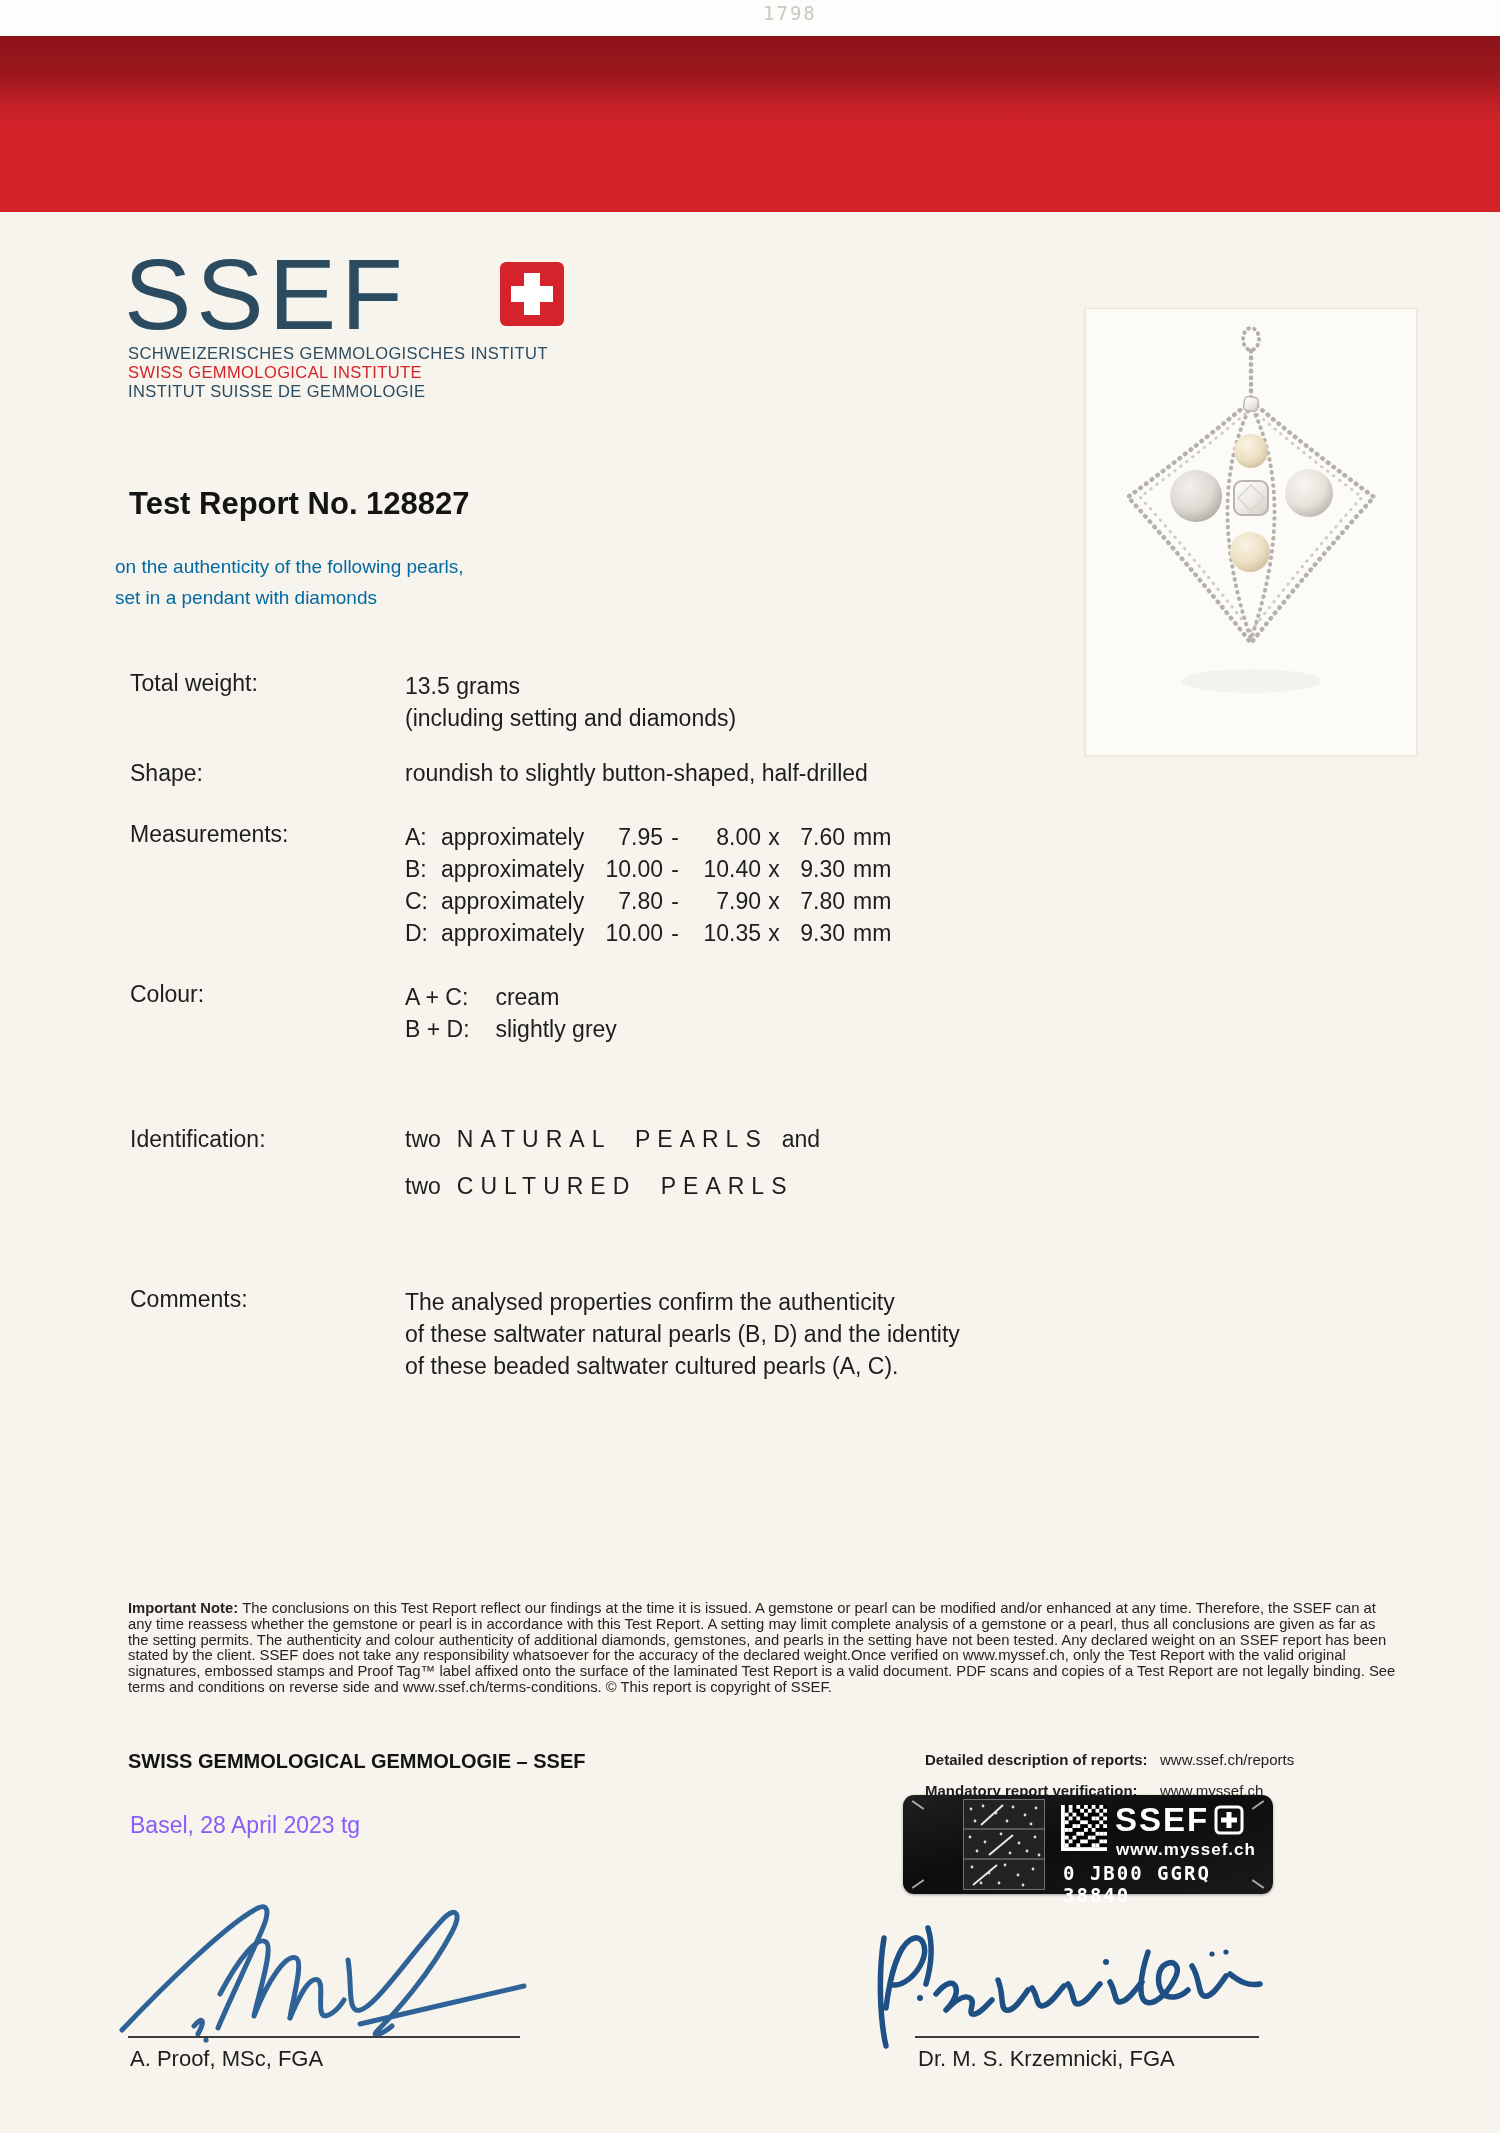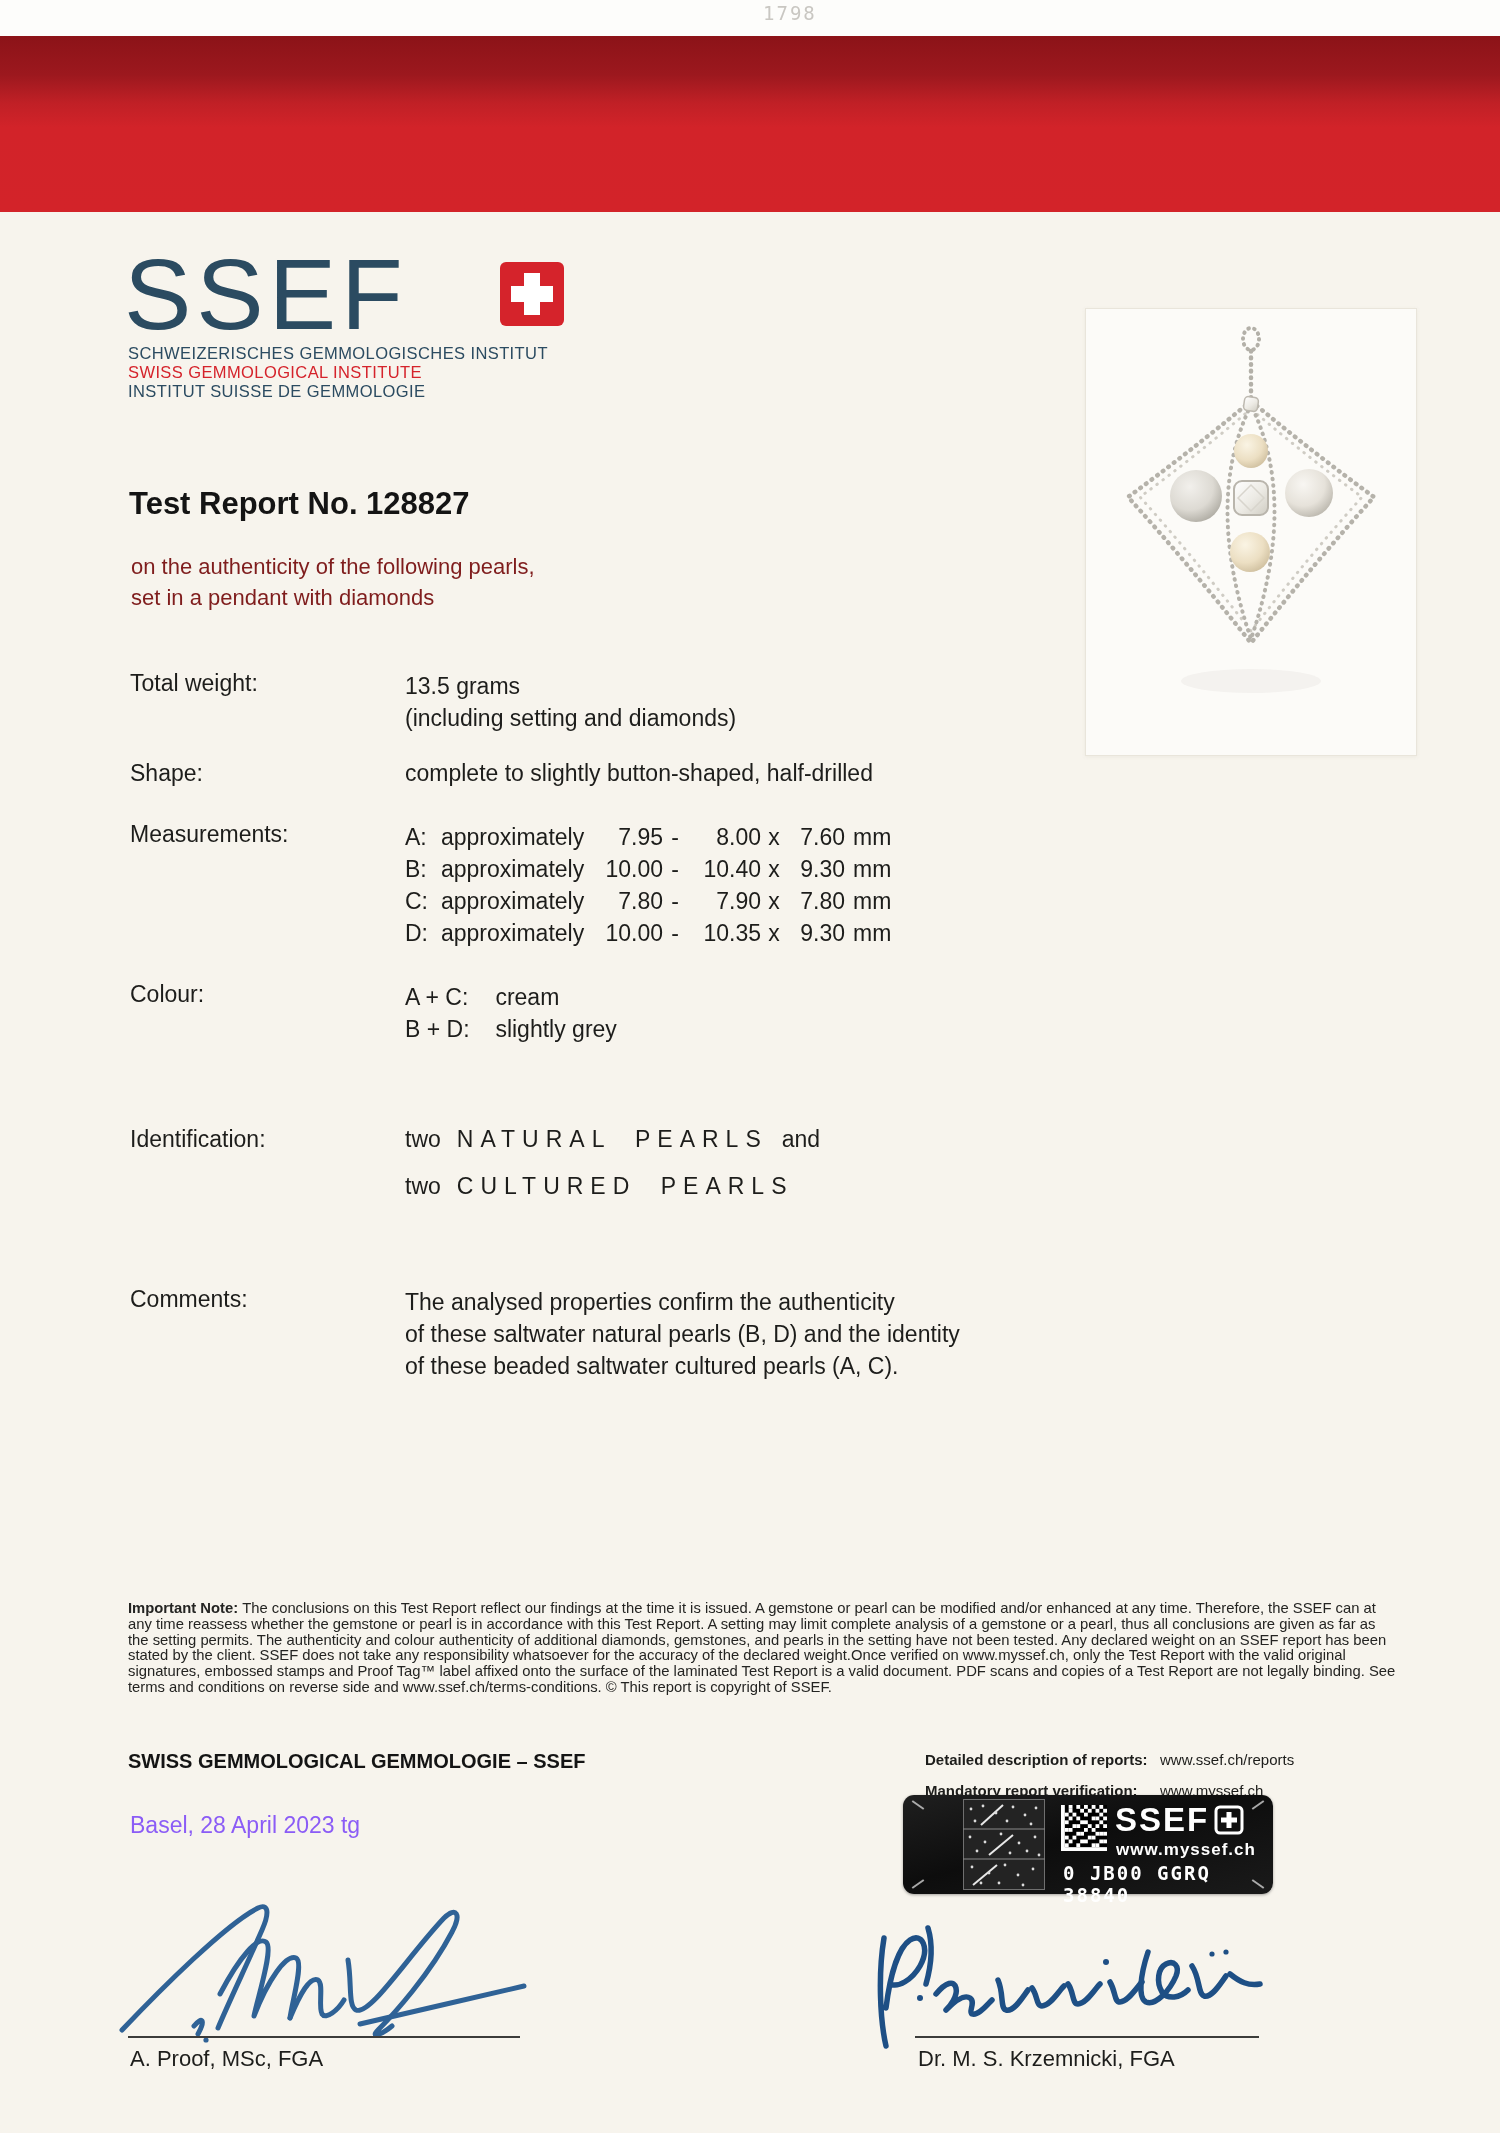--- a/index.html
+++ b/index.html
@@ -23,21 +23,21 @@
   .logo-cross .v { position:absolute; left:24px; top:11px; width:16px; height:42px; background:#fff; }
   .logo-cross .h { position:absolute; left:11px; top:24px; width:42px; height:16px; background:#fff; }
   .subtitle { position:absolute; left:128px; font-size:16.5px; letter-spacing:0.4px; line-height:16px; }
   .sub-de { top:345px; color:#2b4b61; }
   .sub-en { top:364px; color:#d5232b; }
   .sub-fr { top:383px; color:#2b4b61; }
   
   .photo { position:absolute; left:1085px; top:308px; width:332px; height:448px;
     background:#fcfbf8; border:1px solid #e9e5db; box-shadow:0 1px 4px rgba(120,110,90,.08); }
   .title { position:absolute; left:129px; top:486px; font-size:31px; font-weight:700; color:#141414; }
-  .intro { position:absolute; left:131px; top:551px; font-size:22px; line-height:31px; color:#7f1d1d; }
+  .intro { position:absolute; left:115px; top:551px; font-size:19px; line-height:31px; color:#0369a1; }
   .field { position:absolute; left:130px; width:1260px; font-size:23px; color:#1d1d1b; }
   .field .lbl { position:absolute; left:0; top:0; }
   .field .val { position:absolute; left:275px; top:0; }
   .lh32 { line-height:32px; }
   .meas-row { display:grid;
     grid-template-columns:36px 160px 62px 24px 74px 26px 58px 50px;
     line-height:32px; }
   .meas-row .n { text-align:right; }
   .meas-row .c { text-align:center; }
   .meas-row .u { padding-left:8px; }
@@ -152,21 +152,21 @@
   <div class="field" style="top:670px;">
     <span class="lbl">Total weight:</span>
     <div class="val lh32">
       <div>13.5 grams</div>
       <div>(including setting and diamonds)</div>
     </div>
   </div>
 
   <div class="field" style="top:760px;">
     <span class="lbl">Shape:</span>
-    <div class="val">complete to slightly button-shaped, half-drilled</div>
+    <div class="val">roundish to slightly button-shaped, half-drilled</div>
   </div>
 
   <div class="field" style="top:821px;">
     <span class="lbl">Measurements:</span>
     <div class="val">
       <div class="meas-row">
         <span>A:</span>
         <span>approximately</span>
         <span class="n">7.95</span>
         <span class="c">-</span>

